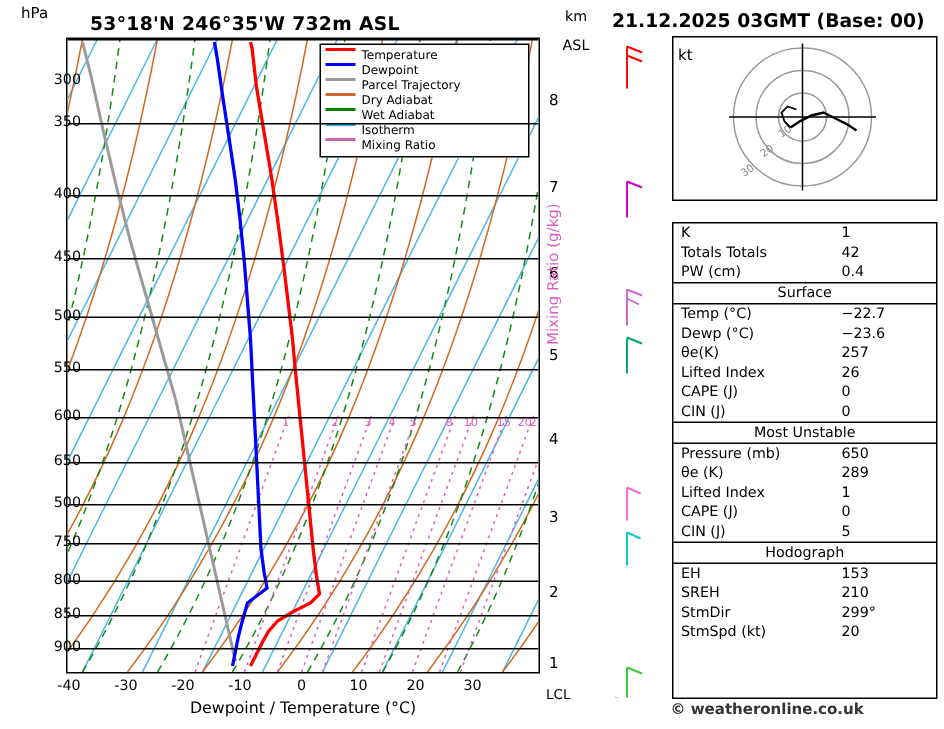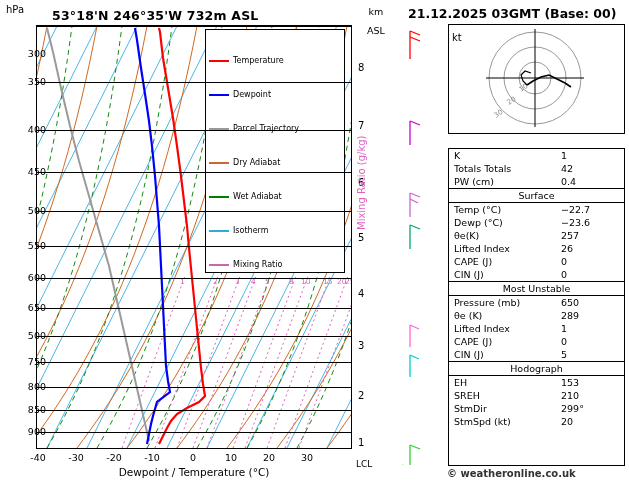--- a/index.html
+++ b/index.html
@@ -1,30 +1,30 @@
 <!DOCTYPE html>
 <html><head>
 <meta charset="utf-8">
 <style>
   html,body{margin:0;padding:0;}
   body{width:629px;height:486px;background:#ffffff;font-family:"DejaVu Sans",sans-serif;position:relative;overflow:hidden;}
   .abs{position:absolute;}
   
-  #skewt-panel{left:0;top:0;width:400px;height:486px;}
+  #skewt-panel{left:8px;top:0;width:400px;height:486px;}
   #hpa-label{left:6px;top:4px;font-size:10px;color:#000;}
   #station-title{left:52px;top:8px;font-size:12.5px;font-weight:bold;color:#000;letter-spacing:0.2px;}
   #km-label{left:363px;top:2px;font-size:9.5px;color:#000;text-align:center;width:26px;line-height:19px;}
   .plotbox{left:36px;top:25px;width:316px;height:424px;border:1px solid #000;box-sizing:border-box;background:#fff;overflow:hidden;}
   .gridline{position:absolute;left:0;width:100%;height:1px;background:#000;}
   .ytick{position:absolute;right:354px;font-size:9.5px;color:#000;text-align:right;width:30px;}
   .xtick{position:absolute;top:452px;font-size:9.5px;color:#000;text-align:center;width:30px;}
   #xaxis-title{left:36px;top:466px;width:316px;text-align:center;font-size:10.5px;color:#000;}
   
   #legend{left:205px;top:29px;width:140px;background:#fff;border:1px solid #000;padding:2px 3px;box-sizing:border-box;}
-  .legrow{height:10px;display:flex;align-items:center;font-size:8px;color:#000;line-height:10px;margin-top:24px;}
+  .legrow{height:10px;display:flex;align-items:flex-start;font-size:8px;color:#000;line-height:10px;}
   .legswatch{width:20px;height:0;border-top-width:2px;border-top-style:solid;margin-right:4px;flex:none;}
   
   #mixratio-label{left:356px;top:230px;font-size:10px;color:#e060c0;transform:rotate(-90deg);transform-origin:left top;white-space:nowrap;}
   
   .kmtick{position:absolute;left:358px;font-size:10px;color:#000;}
   #lcl-label{left:356px;top:443px;font-size:9px;color:#000;margin-top:16px;}
   
   #date-title{left:408px;top:6px;font-size:12.5px;font-weight:bold;color:#000;}
   #hodo-box{left:448px;top:24px;width:175px;height:108px;border:1px solid #000;background:#fff;}
   #kt-label{left:452px;top:32px;font-size:10px;color:#000;}

